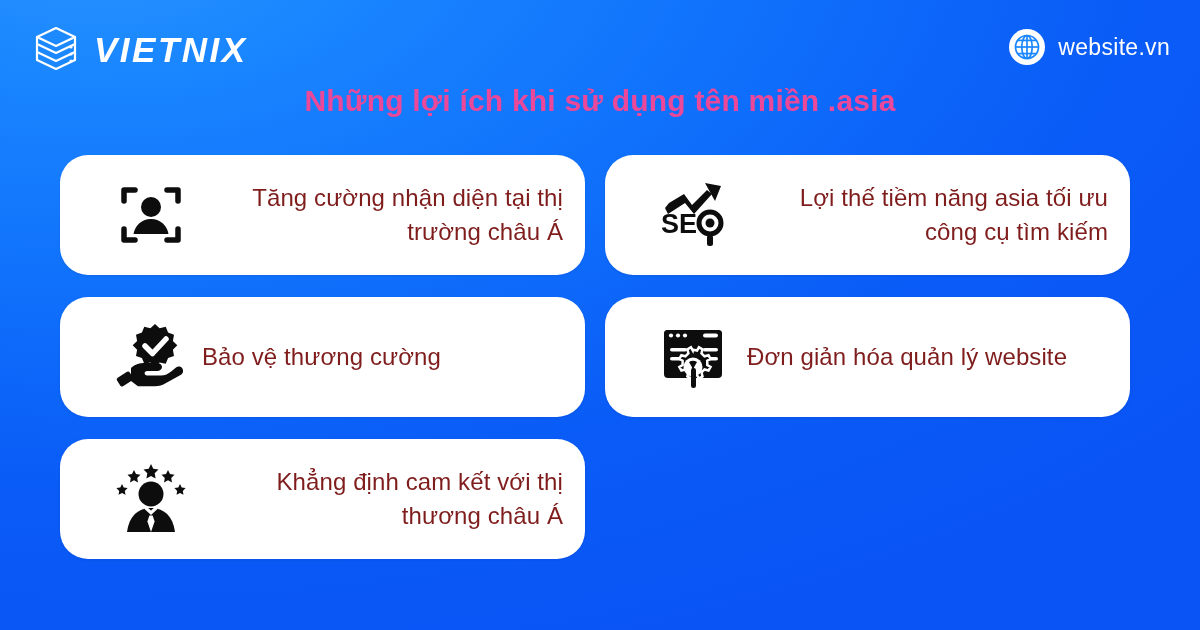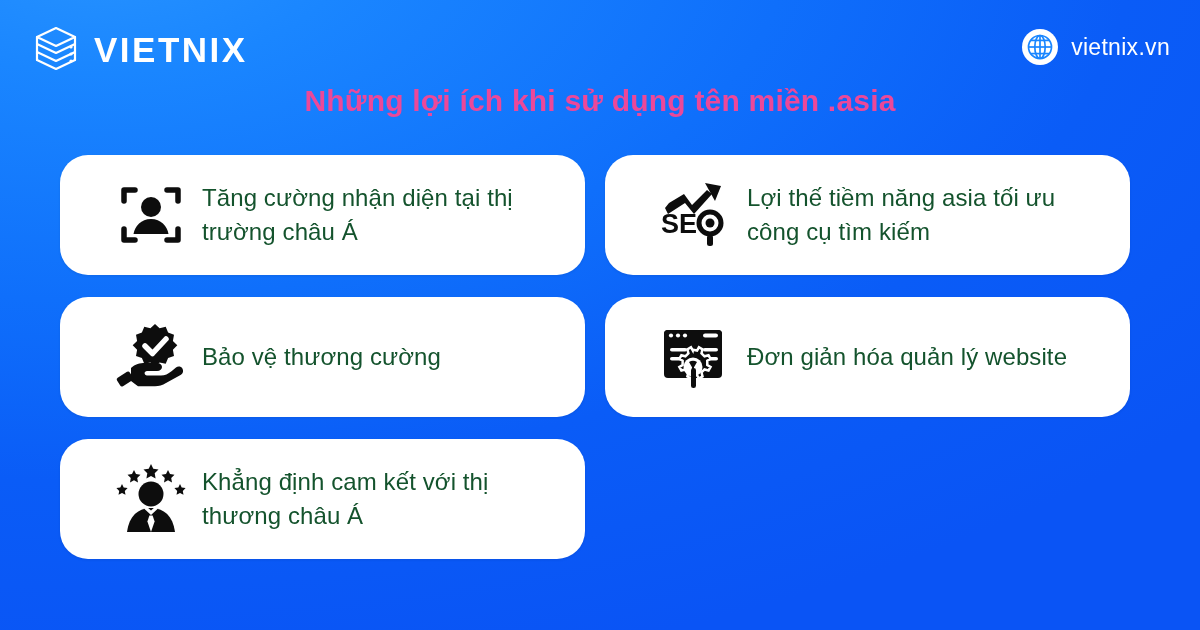--- a/index.html
+++ b/index.html
@@ -15,21 +15,21 @@
   
   .header {
     position:absolute;
     top:0; left:0; right:0;
     height:90px;
     display:flex;
     align-items:flex-start;
     justify-content:space-between;
     padding:22px 30px 0 30px;
   }
-  .brand { display:flex; align-items:center; gap:12px; }
+  .brand { display:flex; align-items:center; gap:12px;font-style:italic; }
   .brand-mark { width:52px; height:52px; flex:none; }
   .brand-name {
     color:#ffffff;
     font-size:35px;
     font-weight:bold;
     letter-spacing:2.5px;
     line-height:1;
     padding-top:3px;
   }
   .site { display:flex; align-items:center; gap:12px; padding-top:6px; }
@@ -77,24 +77,25 @@
     width:74px;
     height:74px;
     flex:none;
     display:flex;
     align-items:center;
     justify-content:center;
     margin-left:32px;
   }
   .card-icon svg { width:100%; height:100%; display:block; }
   .card-text {
-    color:#14532d;
+    color:#7f1d1d;
     font-size:24px;
     line-height:1.42;
     letter-spacing:0.1px;
+    text-align:right;
   }
 </style>
 </head>
 <body>
 
 <div class="header">
 
   <div class="brand">
     <span class="brand-mark">
       <svg viewBox="0 0 52 52" fill="none" stroke="#ffffff" stroke-width="2.2" stroke-linejoin="round" stroke-linecap="round">
@@ -119,21 +120,21 @@
         <g fill="none" stroke="#1a86ff" stroke-width="1.7">
           <circle cx="19" cy="19" r="11.5"></circle>
           <ellipse cx="19" cy="19" rx="5.2" ry="11.5"></ellipse>
           <line x1="7.5" y1="19" x2="30.5" y2="19"></line>
           <line x1="9.6" y1="12.4" x2="28.4" y2="12.4"></line>
           <line x1="9.6" y1="25.6" x2="28.4" y2="25.6"></line>
           <line x1="19" y1="7.5" x2="19" y2="30.5"></line>
         </g>
       </svg>
     </span>
-    <span class="site-url">vietnix.vn</span>
+    <span class="site-url">website.vn</span>
   </div>
 </div>
 
 <h1 class="page-title">Những lợi ích khi sử dụng tên miền .asia</h1>
 
 <div class="grid">
 
   <div class="card">
     <span class="card-icon">
       <svg viewBox="0 0 74 74" fill="#0d0d0d">

